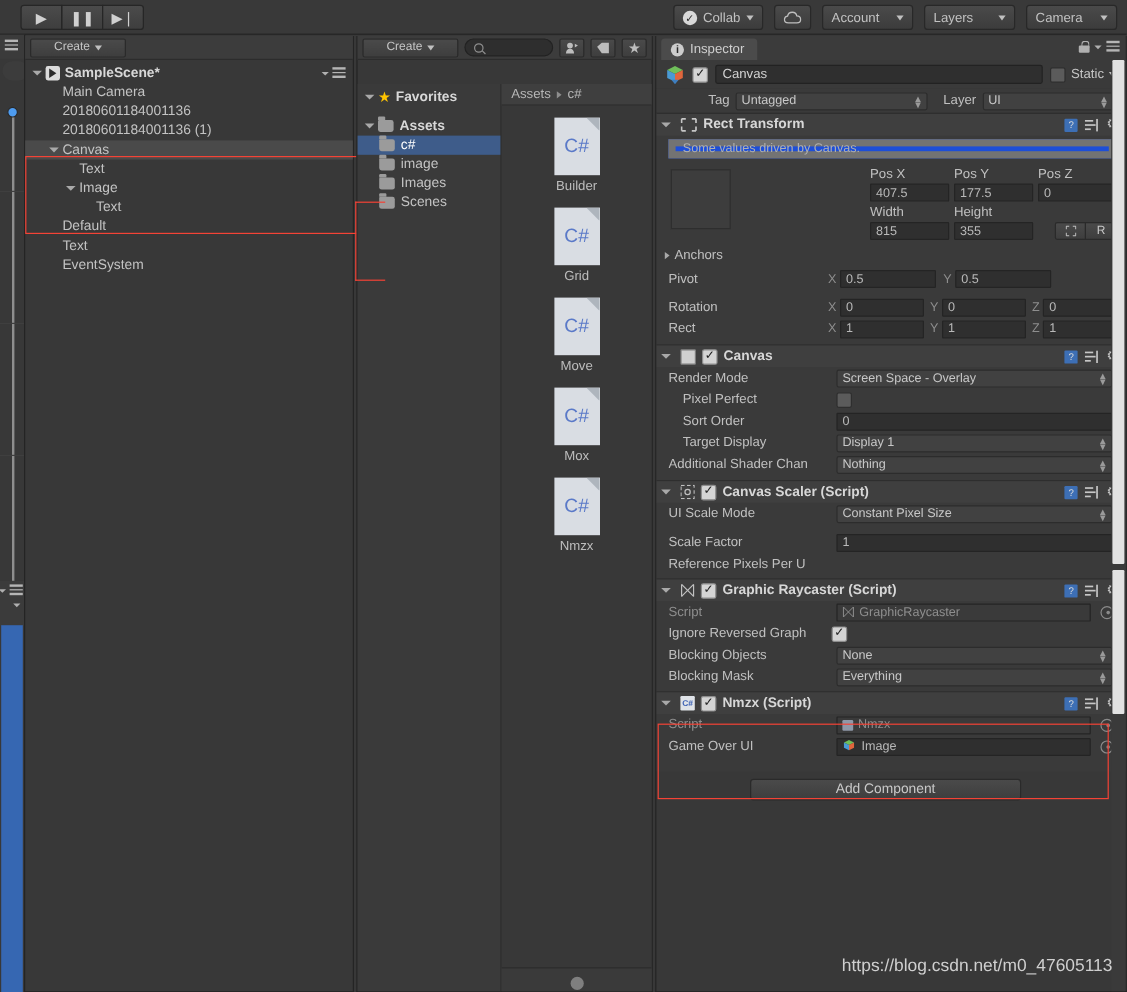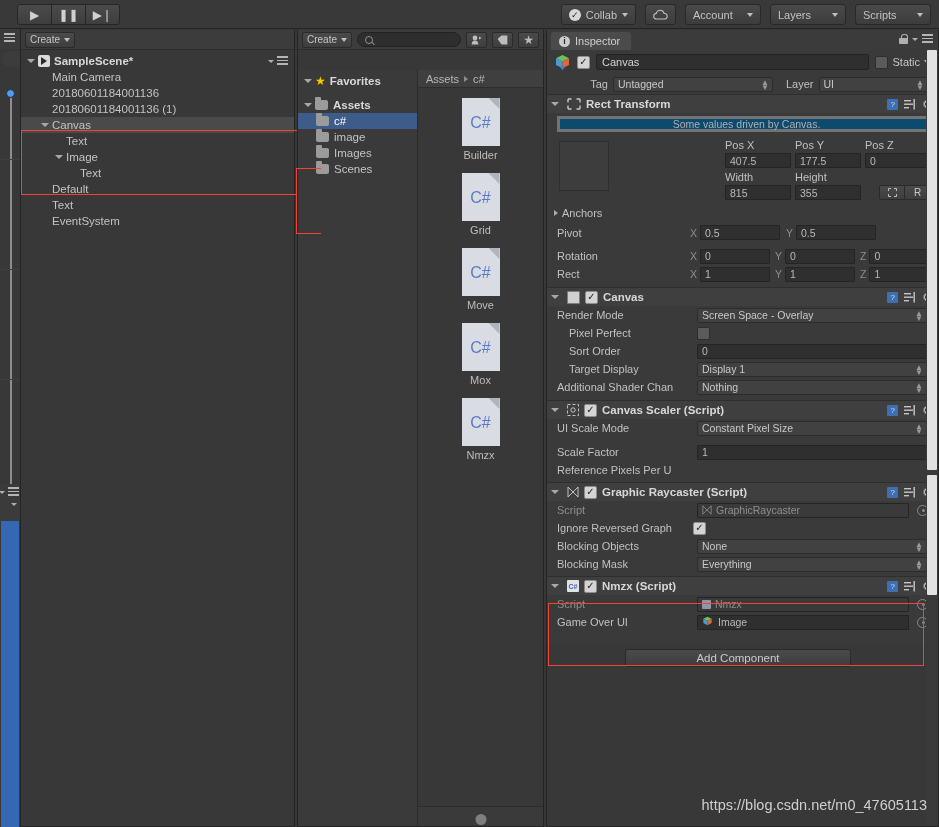--- a/index.html
+++ b/index.html
@@ -59,21 +59,21 @@
   .tab-icons { position: absolute; right: 5px; top: 4px; display: flex; align-items: center; gap: 4px; }
   .ham { display: inline-block; width: 11px; }
   .ham i { display: block; height: 1.5px; background: #b5b5b5; margin-bottom: 2px; }
 
   
   #hierarchy { left: 20px; top: 30px; width: 275px; height: 797px;
                background: #383838; border: 1px solid #242424; border-top: none; }
   .sub-toolbar { height: 20px; background: #3c3c3c; display: flex; align-items: center;
                  padding: 0 4px; gap: 5px; border-bottom: 1px solid #2c2c2c; }
   .mini-btn { height: 16px; background: linear-gradient(#4a4a4a,#3e3e3e); border: 1px solid #2a2a2a;
-              border-radius: 2px; display: flex; align-items: center; gap: 4px; padding: 0 4px;
+              border-radius: 2px; display: flex; align-items: center; gap: 4px; padding: 0 19px;
               color: #c6c6c6; font-size: 10px; }
   .search-pill { flex: 1; height: 15px; background: #2e2e2e; border: 1px solid #222; border-radius: 8px;
                  display: flex; align-items: center; padding: 0 7px; gap: 4px; color: #8a8a8a; font-size: 10px; }
   .mag { display: inline-block; width: 8px; height: 8px; border: 1.4px solid #8f8f8f; border-radius: 50%;
          position: relative; }
   .mag::after { content: ''; position: absolute; right: -3px; bottom: -2px; width: 4px; height: 1.4px;
                 background: #8f8f8f; transform: rotate(45deg); }
 
   .tree { position: relative; padding-top: 3px; }
   .trow { position: relative; height: 16px; display: flex; align-items: center; font-size: 11.5px; color: #c3c3c3; }
@@ -153,22 +153,22 @@
 
   .comp { border-top: 1px solid #2e2e2e; background: #3a3a3a; }
   .comp-head { height: 18px; display: flex; align-items: center; gap: 5px; padding: 0 6px 0 4px;
                background: #3f3f3f; }
   .comp-title { font-weight: bold; font-size: 11.5px; color: #d7d7d7; }
   .comp-icons { margin-left: auto; display: flex; align-items: center; gap: 6px; }
   .bookicon { width: 11px; height: 11px; background: #3d6fb5; border-radius: 1px; color: #dcdcdc;
               font-size: 8px; text-align: center; line-height: 11px; }
   .gear { font-size: 11px; color: #c6c6c6; line-height: 1; }
 
-  .helpbox { margin: 3px 8px 3px 10px; height: 16px; background: #0c4a6e; border: 3px solid #737373;
-             display: flex; align-items: center; padding-left: 6px; color: #b0b0b0; font-size: 10.5px; justify-content: center; }
+  .helpbox { margin: 3px 8px 3px 10px; height: 16px; background: #1d4ed8; border: 6px solid #737373;
+             display: flex; align-items: center; padding-left: 6px; color: #b0b0b0; font-size: 10.5px; }
 
   .frow { height: 18px; display: flex; align-items: center; padding-left: 10px; font-size: 11px; }
   .fname { color: #c0c0c0; width: 140px; flex: none; }
   .fname.ind { padding-left: 12px; }
   .fval { height: 15px; background: #2f2f2f; border: 1px solid #242424; border-radius: 1px;
           display: flex; align-items: center; padding: 0 4px; color: #b9b9b9; font-size: 10.5px; }
   .fval.dim { color: #8e8e8e; background: #3a3a3a; }
   .axis { color: #8e8e8e; font-size: 10.5px; margin-right: 3px; }
 
   .rt-grid { position: relative; padding: 2px 0 0 0; }
@@ -246,21 +246,21 @@
         <span>Account</span>
         <span class="spacer-flex"></span>
         <span class="caret"></span>
       </div>
       <div class="tb-btn wide">
         <span>Layers</span>
         <span class="spacer-flex"></span>
         <span class="caret"></span>
       </div>
       <div class="tb-btn wide">
-        <span>Scripts</span>
+        <span>Camera</span>
         <span class="spacer-flex"></span>
         <span class="caret"></span>
       </div>
     </div>
   </div>
 
   <div id="leftstrip">
     <div class="ls-tabbar">
       <div class="tab-icons">
 

